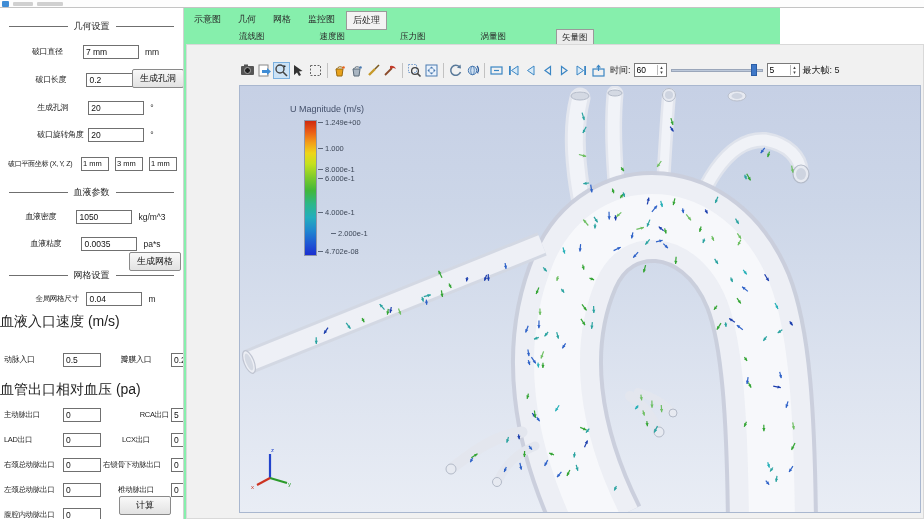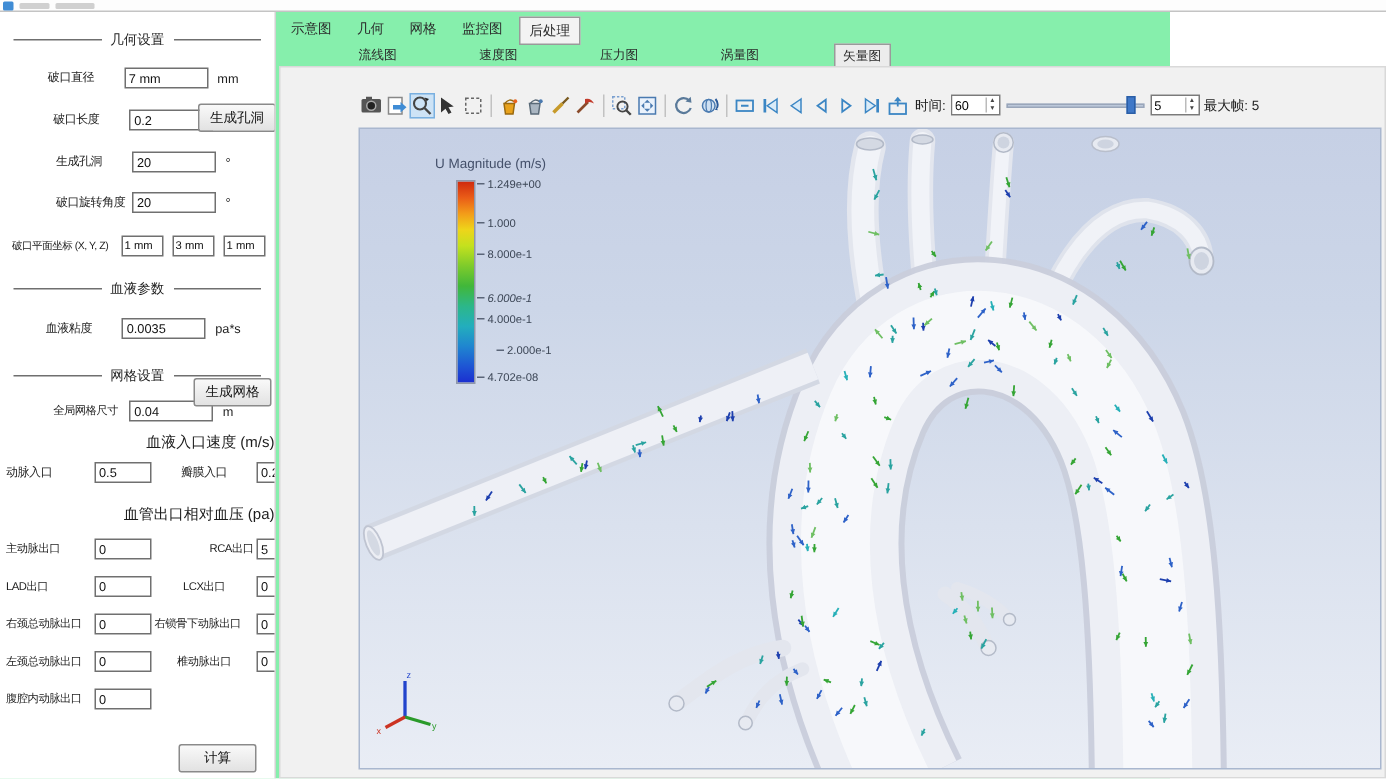--- a/index.html
+++ b/index.html
@@ -14,21 +14,21 @@
   
   #left-panel { position:absolute; left:0; top:8px; width:184px; height:511px; background:#ffffff; border-right:1px solid #d2d2d2; overflow:hidden; }
   .sechdr { display:flex; align-items:center; margin:0 9px; }
   .sechdr .line { flex:1; border-top:1px solid #6f6f6f; }
   .sechdr .txt { padding:0 6px; font-size:9px; color:#1d1d1d; white-space:nowrap; }
   .frow { display:flex; align-items:center; margin-left:8px; height:15px;justify-content:center; }
   .flabel { width:51px; font-size:8px; color:#1d1d1d; white-space:nowrap; letter-spacing:-0.3px; }
   .tinput { width:56px; height:14px; border:1px solid #707070; background:#fff; font-size:8.5px; padding:0 2px; color:#111; }
   .funit { margin-left:6px; font-size:8.5px; color:#1d1d1d; }
   .btn { position:absolute; border:1px solid #8a8a8a; background:linear-gradient(#f9f9f9,#e2e2e2); font-size:9px; color:#111; text-align:center; line-height:17px; border-radius:2px; }
-  .subhead { text-align:right; font-size:10px; color:#1d1d1d;margin-left:20px; }
+  .subhead { text-align:left; font-size:14px; color:#1d1d1d; }
   .orow { display:grid; grid-template-columns:57px 38px 66px 33px; column-gap:2px; align-items:center; margin-left:4px; height:15px; }
   .olabel { font-size:7.5px; color:#1d1d1d; white-space:nowrap; letter-spacing:-0.3px; }
   .oinput { width:100%; height:14px; border:1px solid #707070; background:#fff; font-size:8.5px; padding:0 2px; color:#111; }
   .coordbox { width:28px; height:14px; border:1px solid #707070; background:#fff; font-size:7.5px; padding:0 1px; color:#111; margin-right:6px; }
 
   
   #tabs-primary { position:absolute; left:188px; top:11px; display:flex; gap:5px; }
   .tab1 { font-size:9px; color:#2a2a2a; padding:2px 6px; white-space:nowrap; }
   .tab1.sel { border:1px solid #9a9a9a; background:#f3f3f3; }
   #tabs-secondary { position:absolute; left:194px; top:29px; display:flex; gap:5px; }
@@ -109,40 +109,45 @@
       <input class="coordbox" value="3 mm" style="">
       <input class="coordbox" value="1 mm" style="">
     </div>
     <div class="btn" style="left:132px;top:61px;width:52px;height:19px;">生成孔洞</div>
 
     <div class="sechdr" style="margin-top:15px;">
       <div class="line"></div>
         <div class="txt">血液参数</div>
         <div class="line"></div>
     </div>
+    <div class="frow" style="margin-top:10px;">
+      <div class="flabel">血液密度</div>
+      <input class="tinput" value="1050" style="">
+      <div class="funit">kg/m^3</div>
+    </div>
     <div class="frow" style="margin-top:12px;">
       <div class="flabel">血液粘度</div>
       <input class="tinput" value="0.0035" style="">
       <div class="funit">pa*s</div>
     </div>
 
     <div class="sechdr" style="margin-top:18px;">
       <div class="line"></div>
         <div class="txt">网格设置</div>
         <div class="line"></div>
     </div>
     <div class="frow" style="margin-top:9px;">
       <div class="flabel" style="font-size:7.5px;">全局网格尺寸</div>
       <input class="tinput" value="0.04" style="">
       <div class="funit">m</div>
     </div>
     <div class="btn" style="left:129px;top:244px;width:52px;height:19px;">生成网格</div>
 
     <div class="subhead" style="margin-top:7px;">血液入口速度 (m/s)</div>
-    <div class="orow" style="margin-top:5px;">
+    <div class="orow" style="margin-top:21px;">
       <div class="olabel" style="font-size:8px;">动脉入口</div>
       <input class="oinput" value="0.5" style="">
       <div class="olabel" style="font-size:8px;text-align:center;">瓣膜入口</div>
       <input class="oinput" value="0.2" style="">
     </div>
     <div class="subhead" style="margin-top:14px;">血管出口相对血压 (pa)</div>
 
     <div class="orow" style="margin-top:8px;">
       <div class="olabel">主动脉出口</div>
       <input class="oinput" value="0" style="">
@@ -1018,21 +1023,21 @@
               <span>1.249e+00</span>
             </div>
             <div class="tick" style="top: 40px;">
               <div class="tl"></div>
               <span>1.000</span>
             </div>
             <div class="tick" style="top: 61px;">
               <div class="tl"></div>
               <span>8.000e-1</span>
             </div>
-            <div class="tick" style="top: 90px; font-style: italic;">
+            <div class="tick" style="top: 70px;">
               <div class="tl"></div>
               <span>6.000e-1</span>
             </div>
             <div class="tick" style="top: 104px;">
               <div class="tl"></div>
               <span>4.000e-1</span>
             </div>
             <div class="tick" style="top: 125px; padding-left: 13px;">
               <div class="tl"></div>
               <span>2.000e-1</span>

